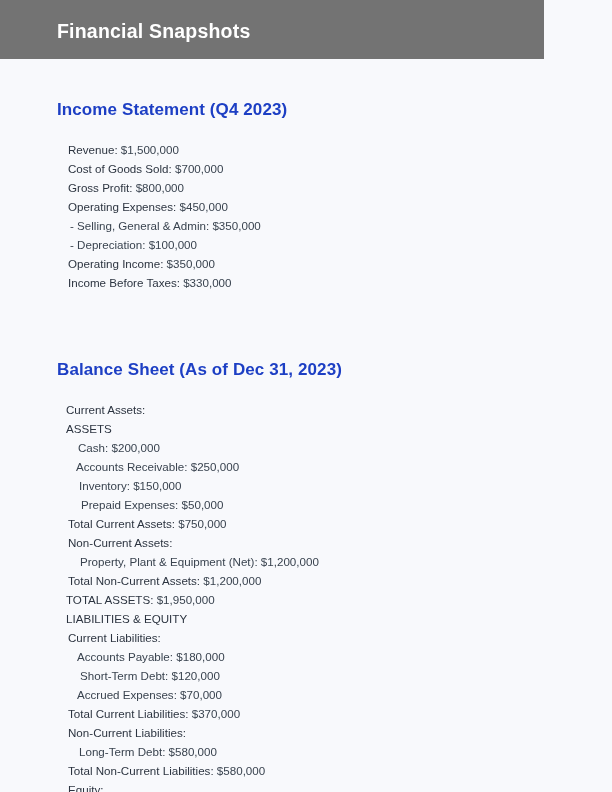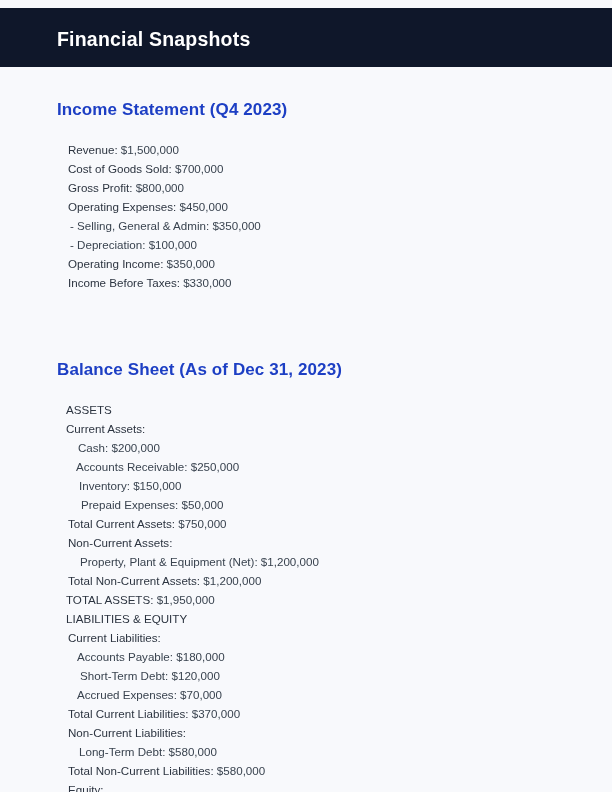--- a/index.html
+++ b/index.html
@@ -18,24 +18,24 @@
     position: relative;
     width: 612px;
     height: 792px;
     background: #f8f9fc;
     overflow: hidden;
   }
   
   .banner {
     position: absolute;
     left: 0;
-    top: 8px;
-    width: 612px;
+    top: 0;
+    width: 544px;
     height: 59px;
-    background: #0f172a;
+    background: #737373;
   }
   .banner-title {
     position: absolute;
     left: 57px;
     top: 20px;
     font-size: 19.5px;
     font-weight: bold;
     color: #ffffff;
     letter-spacing: 0.2px;
     white-space: nowrap;
@@ -122,22 +122,22 @@
           <div class="line sub ind-dash"><span class="lbl">- Selling, General &amp; Admin:</span><span class="val"> $350,000</span></div>
           <div class="line sub ind-dash"><span class="lbl">- Depreciation:</span><span class="val"> $100,000</span></div>
           <div class="line plain ind-0"><span class="lbl">Operating Income:</span><span class="val"> $350,000</span></div>
           <div class="line plain ind-0"><span class="lbl">Income Before Taxes:</span><span class="val"> $330,000</span></div>
         </div>
     </div>
 
     <div class="section" id="balance-section">
       <div class="section-title">Balance Sheet (As of Dec 31, 2023)</div>
       <div class="lines">
+          <div class="line plain ind-1"><span class="lbl">Current Assets:</span></div>
           <div class="line plain ind-1"><span class="lbl">ASSETS</span></div>
-          <div class="line plain ind-1"><span class="lbl">Current Assets:</span></div>
           <div class="line sub ind-2"><span class="lbl">Cash:</span><span class="val"> $200,000</span></div>
           <div class="line sub ind-2b"><span class="lbl">Accounts Receivable:</span><span class="val"> $250,000</span></div>
           <div class="line sub ind-2c"><span class="lbl">Inventory:</span><span class="val"> $150,000</span></div>
           <div class="line sub ind-2d"><span class="lbl">Prepaid Expenses:</span><span class="val"> $50,000</span></div>
           <div class="line plain ind-0"><span class="lbl">Total Current Assets:</span><span class="val"> $750,000</span></div>
           <div class="line plain ind-0"><span class="lbl">Non-Current Assets:</span></div>
           <div class="line sub ind-2e"><span class="lbl">Property, Plant &amp; Equipment (Net):</span><span class="val"> $1,200,000</span></div>
           <div class="line plain ind-0"><span class="lbl">Total Non-Current Assets:</span><span class="val"> $1,200,000</span></div>
           <div class="line plain ind-1"><span class="lbl">TOTAL ASSETS:</span><span class="val"> $1,950,000</span></div>
           <div class="line plain ind-1"><span class="lbl">LIABILITIES &amp; EQUITY</span></div>

